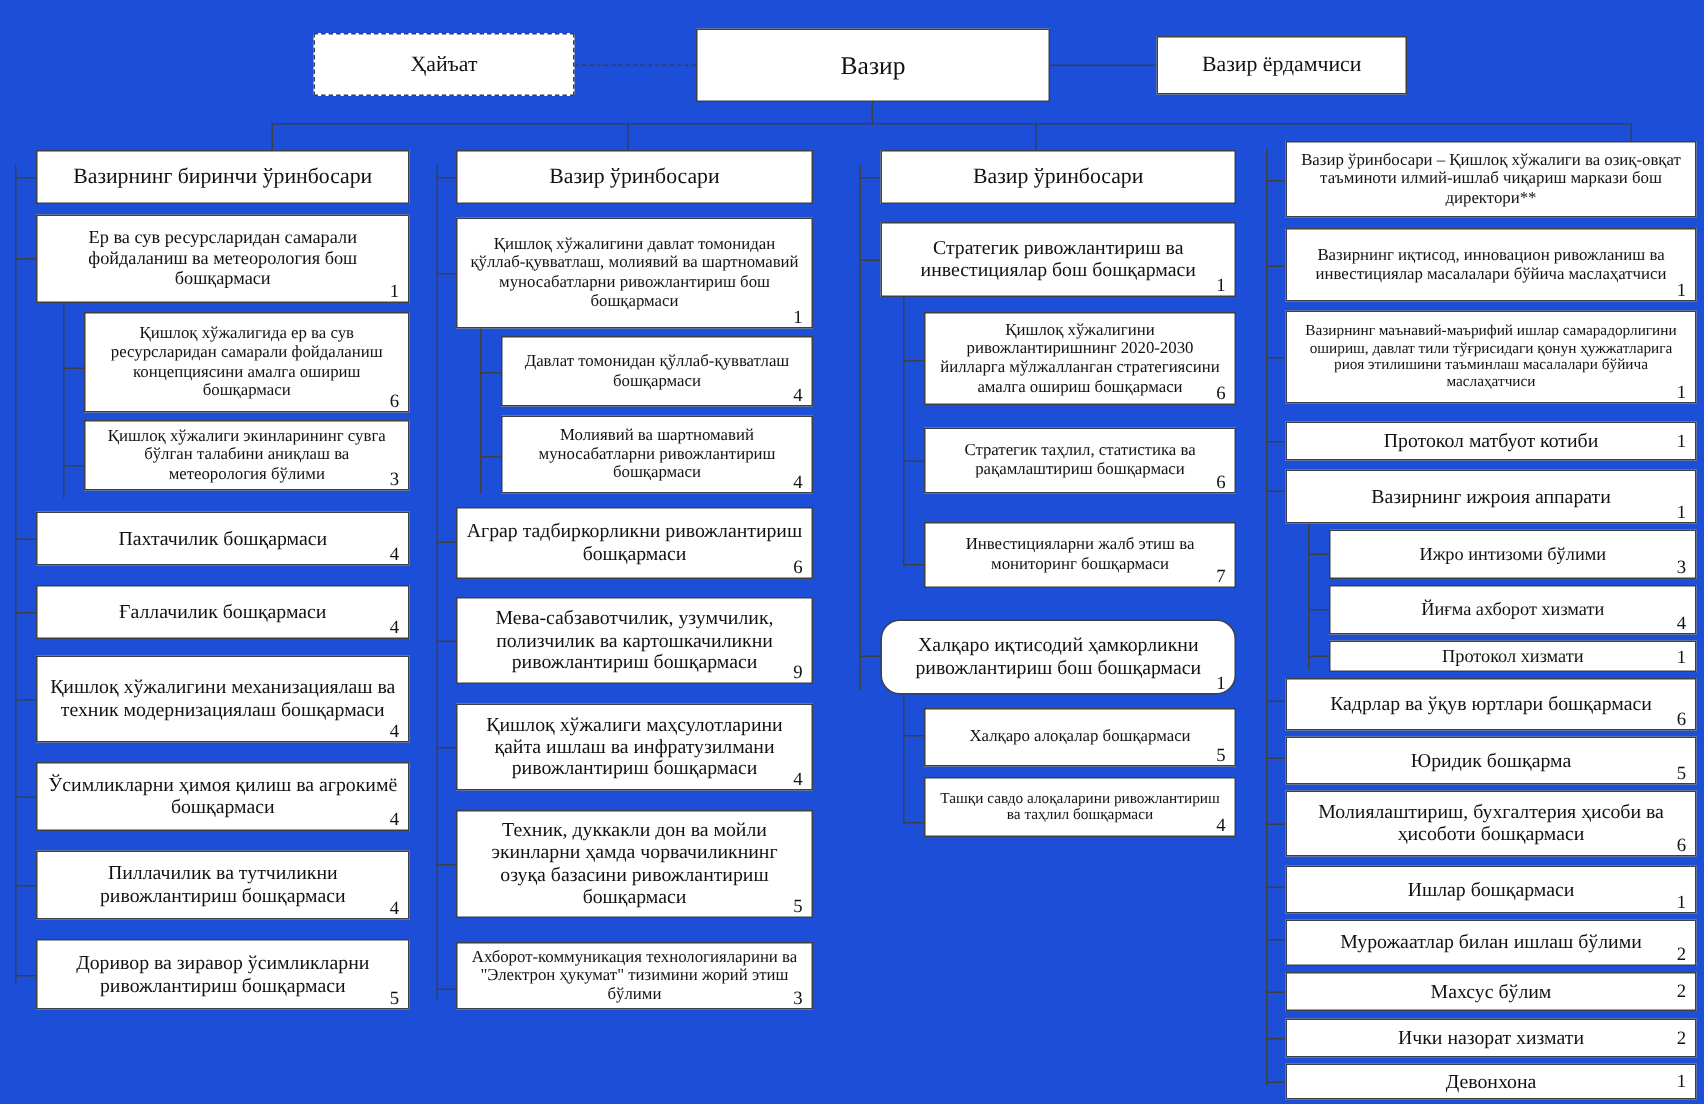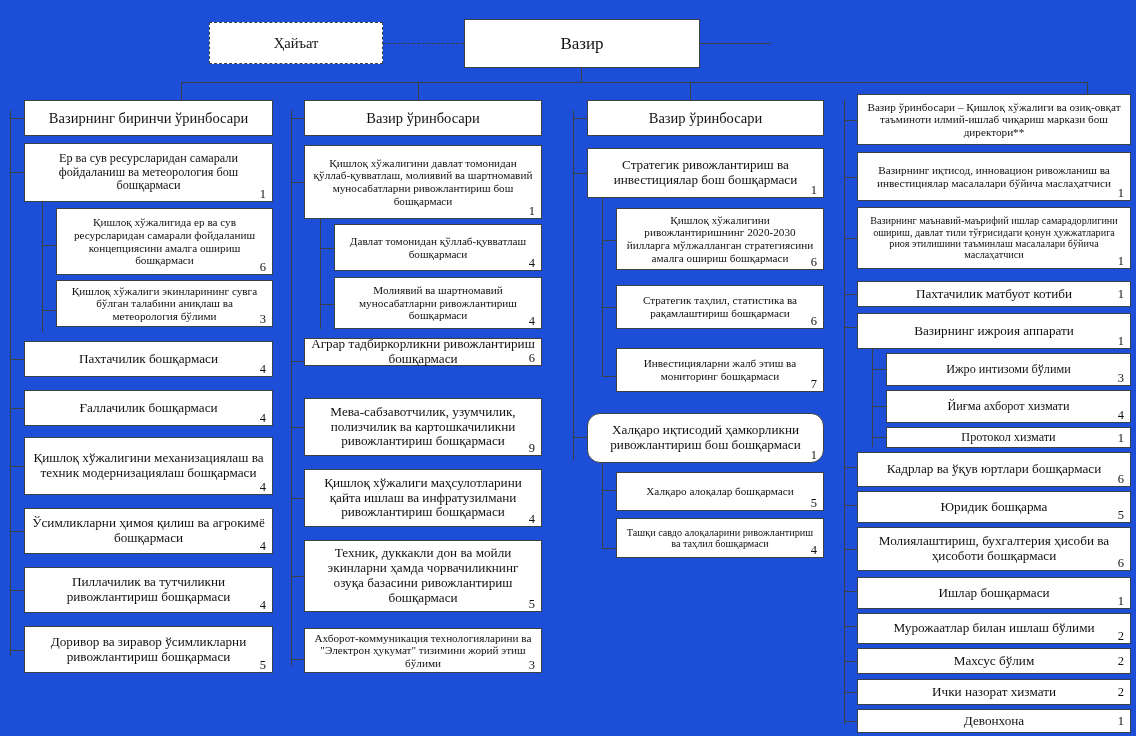--- a/index.html
+++ b/index.html
@@ -82,20 +82,23 @@
   </div>
 
   <div class="dash-h" style="left:383px; top:43px; width:81px;"></div>
 
   <div class="box t-min" style="left:464px; top:19px; width:236px; height:49px;">
     <span class="txt">Вазир</span>
   </div>
 
   <div class="ln lh" style="left:700px; top:43px; width:71px;"></div>
 
+  <div class="box t-lg" style="left:771px; top:24px; width:167px; height:39px;">
+    <span class="txt">Вазир ёрдамчиси</span>
+  </div>
 
   <div class="ln lv" style="left:581px; top:68px; height:14px;"></div>
   <div class="ln lh" style="left:181px; top:82px; width:906px;"></div>
 
   <div class="ln lv" style="left:181px; top:82px; height:18px;"></div>
   <div class="ln lv" style="left:418px; top:82px; height:18px;"></div>
   <div class="ln lv" style="left:690px; top:82px; height:18px;"></div>
   <div class="ln lv" style="left:1087px; top:82px; height:18px;"></div>
 
   <div class="box t-lg" style="left:24px; top:100px; width:249px; height:36px;">
@@ -180,21 +183,21 @@
     <span class="num">4</span>
   </div>
   <div class="ln lh" style="left:320px; top:248px; width:14px;"></div>
 
   <div class="box t-xs" style="left:334px; top:277px; width:208px; height:52px;">
     <span class="txt">Молиявий ва шартномавий муносабатларни ривожлантириш бошқармаси</span>
     <span class="num">4</span>
   </div>
   <div class="ln lh" style="left:320px; top:304px; width:14px;"></div>
 
-  <div class="box t-md" style="left:304px; top:338px; width:238px; height:28px;">
+  <div class="box t-md" style="left:304px; top:338px; width:238px; height:48px;">
     <span class="txt">Аграр тадбиркорликни ривожлантириш бошқармаси</span>
     <span class="num">6</span>
   </div>
   <div class="ln lh" style="left:291px; top:361px; width:13px;"></div>
 
   <div class="box t-md" style="left:304px; top:398px; width:238px; height:58px;">
     <span class="txt">Мева-сабзавотчилик, узумчилик, полизчилик ва картошкачиликни ривожлантириш бошқармаси</span>
     <span class="num">9</span>
   </div>
   <div class="ln lh" style="left:291px; top:427px; width:13px;"></div>
@@ -281,21 +284,21 @@
   </div>
   <div class="ln lh" style="left:844px; top:177px; width:13px;"></div>
 
   <div class="box t-xxs" style="left:857px; top:207px; width:274px; height:62px;">
     <span class="txt">Вазирнинг маънавий-маърифий ишлар самарадорлигини ошириш, давлат тили тўғрисидаги қонун ҳужжатларига риоя этилишини таъминлаш масалалари бўйича маслаҳатчиси</span>
     <span class="num">1</span>
   </div>
   <div class="ln lh" style="left:844px; top:238px; width:13px;"></div>
 
   <div class="box t-md" style="left:857px; top:281px; width:274px; height:26px;">
-    <span class="txt">Пахтачилик матбуот котиби</span>
+    <span class="txt">Протокол матбуот котиби</span>
     <span class="num inline">1</span>
   </div>
   <div class="ln lh" style="left:844px; top:294px; width:13px;"></div>
 
   <div class="box t-md" style="left:857px; top:313px; width:274px; height:36px;">
     <span class="txt">Вазирнинг ижроия аппарати</span>
     <span class="num">1</span>
   </div>
   <div class="ln lh" style="left:844px; top:327px; width:13px;"></div>
 

